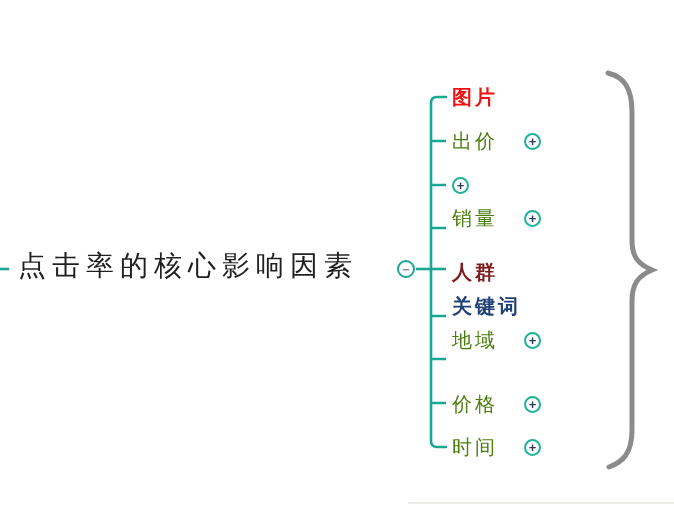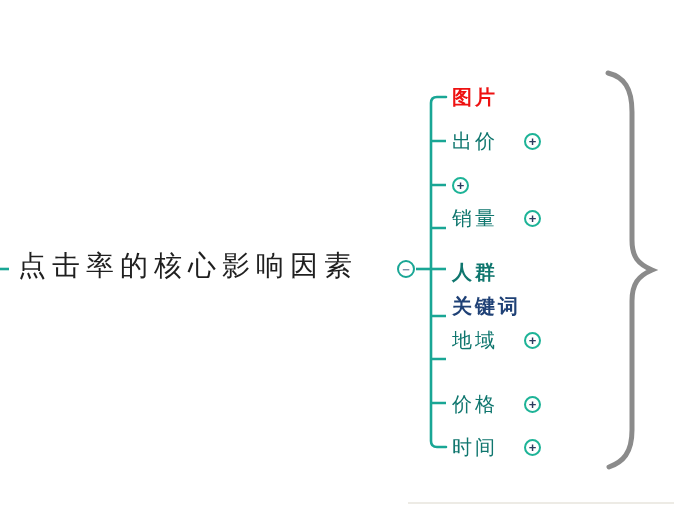--- a/index.html
+++ b/index.html
@@ -28,24 +28,24 @@
     color:#7d8fa9;font-size:13px;font-weight:bold;line-height:1;
     cursor:pointer;
   }
   .branch-row{
     position:absolute;left:452px;height:28px;
     display:flex;align-items:center;gap:26px;
     white-space:nowrap;
     justify-content:flex-end;
   }
   .branch-label{
-    font-size:20px;letter-spacing:3px;color:#0f766e;cursor:default;
+    font-size:20px;letter-spacing:3px;color:#4d7c0f;cursor:default;
   }
   .branch-red   .branch-label{color:#ee1111;font-weight:bold;}
-  .branch-blue  .branch-label{color:#0f766e;font-weight:bold;}
+  .branch-blue  .branch-label{color:#7f1d1d;font-weight:bold;}
   .branch-navy  .branch-label{color:#1f4176;font-weight:bold;}
   .expand-btn{
     width:17px;height:17px;box-sizing:border-box;
     border:2px solid #1db397;border-radius:50%;
     background:#ffffff;
     display:flex;align-items:center;justify-content:center;
     color:#2b3c5e;font-size:13px;font-weight:bold;line-height:1;
     cursor:pointer;
     flex:0 0 auto;
   }

